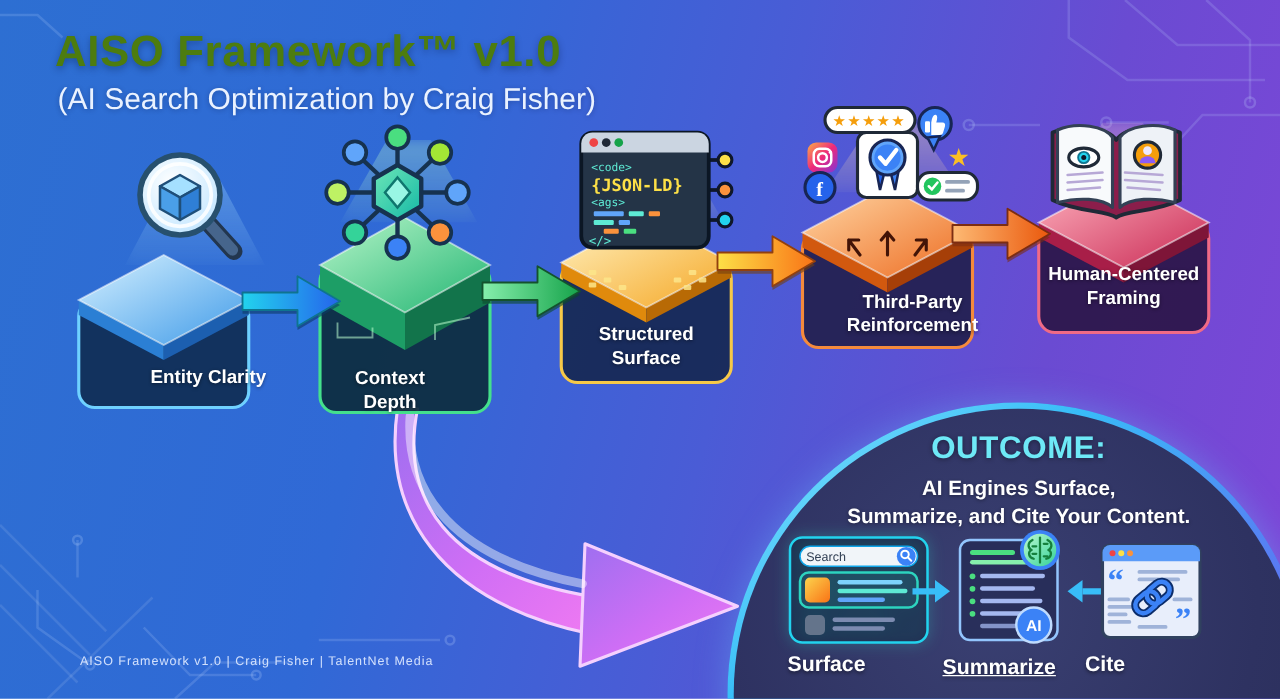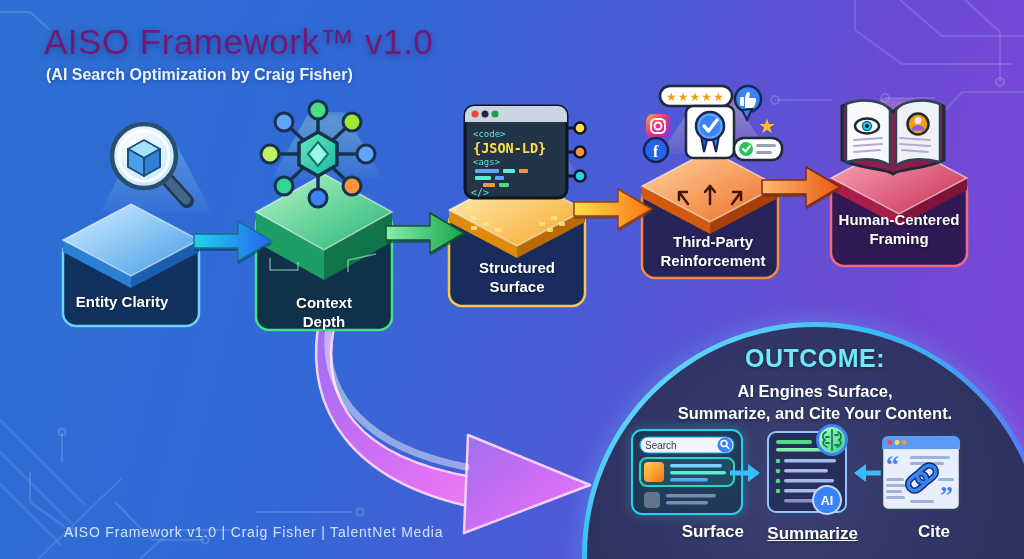--- a/index.html
+++ b/index.html
@@ -4,23 +4,23 @@
 <style>
   html,body{margin:0;padding:0;}
   body{
     width:1024px;height:559px;overflow:hidden;position:relative;
     font-family:"Liberation Sans", sans-serif;
     background:linear-gradient(104deg,#2d6fd2 0%,#3069d6 32%,#4a5cd6 56%,#6a4bd2 78%,#7e46d8 100%);
   }
   .abs{position:absolute;}
   svg{display:block;overflow:visible;}
   
-  .title{left:44px;top:22px;color:#701a75;font-size:35px;font-weight:400;letter-spacing:.5px;
+  .title{left:44px;top:22px;color:#4d7c0f;font-size:35px;font-weight:700;letter-spacing:.5px;
          text-shadow:0 2px 6px rgba(0,20,60,.35);z-index:6;}
-  .subtitle{left:46px;top:66px;color:#eaf2ff;font-size:16px;font-weight:700;
+  .subtitle{left:46px;top:66px;color:#eaf2ff;font-size:24px;font-weight:400;
             text-shadow:0 1px 4px rgba(0,20,60,.3);z-index:6;}
   
   .beam{filter:blur(5px);clip-path:polygon(34% 0,66% 0,100% 100%,0 100%);z-index:2;}
   .beam-blue{background:linear-gradient(to bottom,rgba(170,225,255,.34),rgba(170,225,255,.06));}
   .beam-green{background:linear-gradient(to bottom,rgba(190,255,205,.34),rgba(190,255,205,.06));}
   .beam-yellow{background:linear-gradient(to bottom,rgba(255,240,180,.38),rgba(255,240,180,.08));}
   .beam-orange{background:linear-gradient(to bottom,rgba(255,220,170,.38),rgba(255,220,170,.08));}
   .beam-rose{background:linear-gradient(to bottom,rgba(255,195,205,.34),rgba(255,195,205,.06));}
   .platform{z-index:4;}
   .stepicon{z-index:7;}
@@ -32,23 +32,23 @@
   
   .outcome-outer{left:582px;top:322px;width:466px;height:466px;border-radius:50%;
       background:linear-gradient(140deg,#8be9fd 0%,#38bdf8 28%,#6366f1 68%,#7c3aed 100%);
       box-shadow:0 0 26px rgba(100,200,255,.35);z-index:2;}
   .outcome-inner{position:absolute;left:5px;top:5px;right:5px;bottom:5px;border-radius:50%;
       background:radial-gradient(circle at 45% 35%,#3a4072 0%,#2e3261 55%,#282c57 100%);}
   .outcome-heading{left:0;top:22px;width:100%;text-align:center;color:#6ee9f7;
       font-size:25px;font-weight:800;letter-spacing:.5px;text-shadow:0 1px 4px rgba(0,0,0,.4);}
   .outcome-text{left:0;top:58px;width:100%;text-align:center;color:#fff;font-size:16.5px;
       font-weight:700;line-height:1.35;text-shadow:0 1px 3px rgba(0,0,0,.4);}
-  .outcome-label{color:#fff;font-weight:700;font-size:17px;text-align:right;
+  .outcome-label{color:#fff;font-weight:700;font-size:17px;text-align:left;
       text-shadow:0 1px 3px rgba(0,0,0,.45);}
-  .footer{left:64px;top:524px;color:#dbe7ff;font-size:14px;letter-spacing:.8px;opacity:.95;z-index:6;}
+  .footer{left:64px;top:524px;color:#dbe7ff;font-size:10px;letter-spacing:.8px;opacity:.95;z-index:6;}
   .mono{font-family:"DejaVu Sans Mono", monospace;}
 </style>
 </head>
 <body>
 
 <svg class="abs" style="left:0;top:0;z-index:1;" width="1024" height="559" viewBox="0 0 1024 559">
   <g fill="none" stroke="rgba(195,218,255,.18)" stroke-width="2">
     <polyline points="855,0 855,30 902,64 1012,64"></polyline>
     <polyline points="900,0 942,36 1024,36"></polyline>
     <polyline points="965,0 1000,32 1000,82"></polyline>
@@ -104,21 +104,21 @@
     </radialGradient>
   </defs>
   <line x1="64" y1="64" x2="83" y2="85" stroke="#22364f" stroke-width="14" stroke-linecap="round"></line>
   <line x1="64" y1="64" x2="82" y2="84" stroke="#46658c" stroke-width="9" stroke-linecap="round"></line>
   <circle cx="40" cy="40" r="32" fill="url(#glass1)" stroke="#27506e" stroke-width="4.5"></circle>
   <circle cx="40" cy="40" r="25" fill="none" stroke="rgba(255,255,255,.85)" stroke-width="3"></circle>
   <polygon points="40,24 56,33 40,42 24,33" fill="#a5e0ff" stroke="#1f4f79" stroke-width="2" stroke-linejoin="round"></polygon>
   <polygon points="24,33 40,42 40,60 24,51" fill="#4a9fe8" stroke="#1f4f79" stroke-width="2" stroke-linejoin="round"></polygon>
   <polygon points="40,42 56,33 56,51 40,60" fill="#2f7fd6" stroke="#1f4f79" stroke-width="2" stroke-linejoin="round"></polygon>
 </svg>
-<div class="abs step-label" style="left:48px;top:292px;width:148px;">Entity Clarity</div>
+<div class="abs step-label" style="left:65px;top:292px;width:148px;text-align:right;">Entity Clarity</div>
 
 <div class="abs beam beam-green" style="left:272px;top:112px;width:110px;height:66px;"></div>
 <svg class="abs platform" style="left:250px;top:168px;" width="148" height="168" viewBox="0 0 148 168">
   <defs>
     <linearGradient id="g2top" x1="0" y1="0" x2="1" y2="1">
       <stop offset="0" stop-color="#b7f5c9"></stop>
         <stop offset="1" stop-color="#22b573"></stop>
     </linearGradient>
   </defs>
   <rect x="6" y="44" width="136" height="118" rx="13" fill="rgba(13,45,62,.92)" stroke="#44e08c" stroke-width="2.5"></rect>
@@ -153,21 +153,21 @@
     <circle cx="62" cy="14" r="9" fill="#4ade80"></circle>
       <circle cx="96" cy="26" r="9" fill="#a3e635"></circle>
     <circle cx="110" cy="58" r="9" fill="#60a5fa"></circle>
       <circle cx="96" cy="90" r="9" fill="#fb923c"></circle>
     <circle cx="62" cy="102" r="9" fill="#3b82f6"></circle>
       <circle cx="28" cy="90" r="9" fill="#34d399"></circle>
     <circle cx="14" cy="58" r="9" fill="#bef264"></circle>
       <circle cx="28" cy="26" r="9" fill="#60a5fa"></circle>
   </g>
 </svg>
-<div class="abs step-label" style="left:284px;top:293px;width:80px;">Context Depth</div>
+<div class="abs step-label" style="left:272px;top:293px;width:80px;">Context Depth</div>
 
 <div class="abs beam beam-yellow" style="left:468px;top:112px;width:110px;height:64px;"></div>
 <svg class="abs platform" style="left:443px;top:170px;" width="148" height="142" viewBox="0 0 148 142">
   <defs>
     <linearGradient id="g3top" x1="0" y1="0" x2="1" y2="1">
       <stop offset="0" stop-color="#fff3c4"></stop>
         <stop offset="1" stop-color="#f5a623"></stop>
     </linearGradient>
   </defs>
   <rect x="6" y="40" width="136" height="96" rx="13" fill="rgba(22,40,82,.92)" stroke="#f7c948" stroke-width="2.5"></rect>
@@ -271,21 +271,21 @@
     <text x="11" y="73" font-size="16" font-weight="bold" fill="#fff" font-family="'Liberation Serif',serif">f</text>
   </g>
   <g>
     <rect x="92" y="54" width="48" height="22" rx="10" fill="#fff" stroke="#1f2937" stroke-width="2.5"></rect>
     <circle cx="104" cy="65" r="7" fill="#22c55e"></circle>
     <polyline points="101,65 103.5,67.5 108,62" fill="none" stroke="#fff" stroke-width="2" stroke-linecap="round"></polyline>
     <rect x="114" y="60" width="20" height="3" rx="1.5" fill="#94a3b8"></rect>
     <rect x="114" y="67" width="16" height="3" rx="1.5" fill="#94a3b8"></rect>
   </g>
 </svg>
-<div class="abs step-label" style="left:641px;top:232px;width:144px;">Third-Party Reinforcement</div>
+<div class="abs step-label" style="left:658px;top:232px;width:144px;">Third-Party Reinforcement</div>
 
 <div class="abs beam beam-rose" style="left:848px;top:98px;width:100px;height:50px;"></div>
 <svg class="abs platform" style="left:825px;top:138px;" width="148" height="134" viewBox="0 0 148 134">
   <defs>
     <linearGradient id="g5top" x1="0" y1="0" x2="1" y2="1">
       <stop offset="0" stop-color="#ffb4c0"></stop>
         <stop offset="1" stop-color="#c92954"></stop>
     </linearGradient>
   </defs>
   <rect x="6" y="40" width="136" height="88" rx="13" fill="rgba(43,22,72,.92)" stroke="#f06a86" stroke-width="2.5"></rect>

